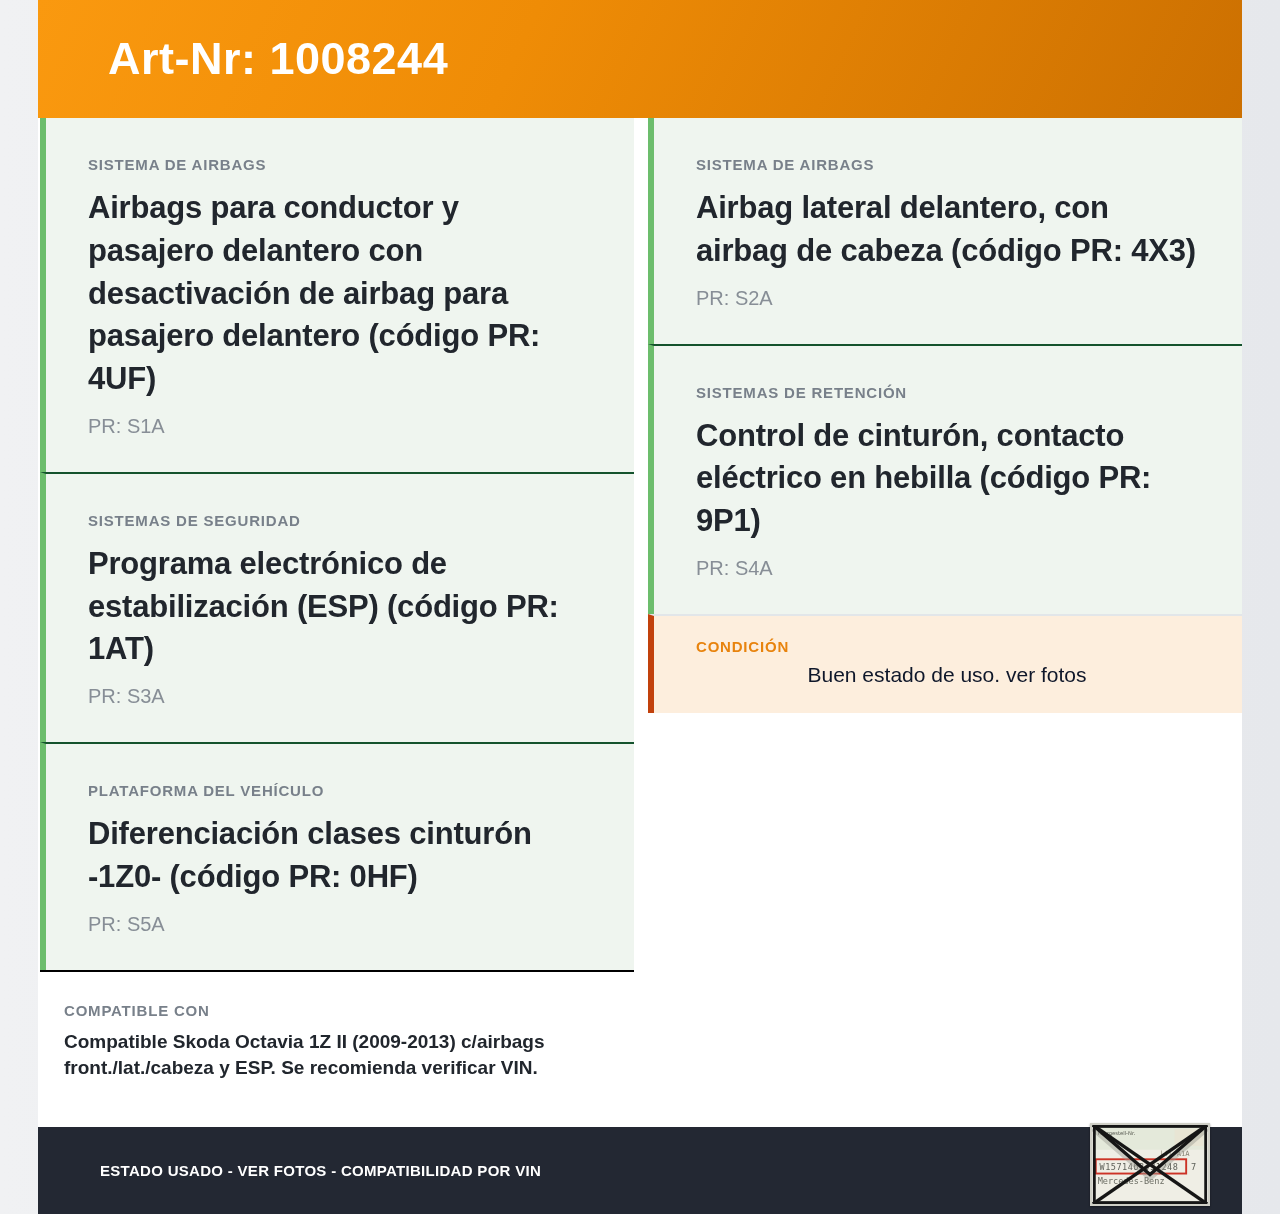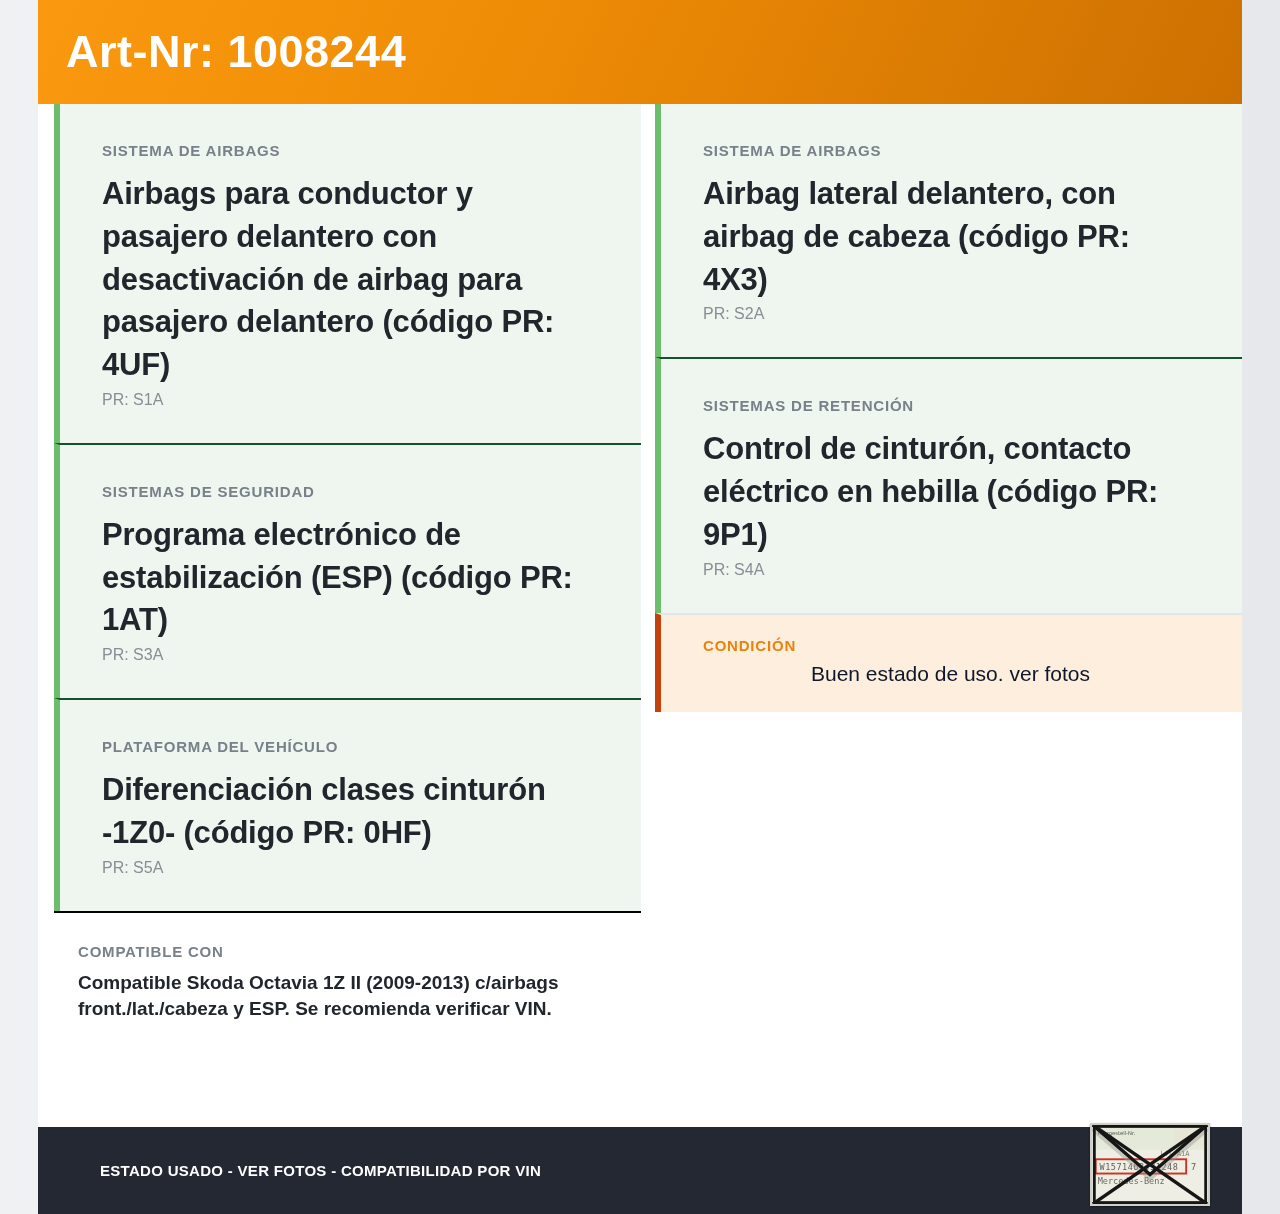--- a/index.html
+++ b/index.html
@@ -15,38 +15,38 @@
   .page {
     position: relative;
     width: 1204px;
     height: 1214px;
     margin-left: 38px;
     background: #ffffff;
     display: flex;
     flex-direction: column;
   }
   .header {
-    height: 104px;
+    height: 118px;
     background: linear-gradient(115deg, #fa990f 0%, #ef8c06 40%, #cc7001 100%);
     display: flex;
     align-items: center;
-    padding-left: 28px;
+    padding-left: 70px;
     flex: 0 0 auto;
   }
   .header h1 {
     color: #ffffff;
     font-size: 45px;
     font-weight: 800;
     letter-spacing: 0.5px;
   }
   .main {
     flex: 1 1 auto;
     display: flex;
     gap: 14px;
-    padding-left: 16px;
+    padding-left: 2px;
     background: #ffffff;
     overflow: hidden;
   }
   .col {
     flex: 1 1 0;
     display: flex;
     flex-direction: column;
     background: #ffffff;
   }
   .card {
@@ -64,22 +64,22 @@
     margin-bottom: 14px;
   }
   .card-title {
     font-size: 31px;
     font-weight: 700;
     color: #21262d;
     line-height: 1.38;
     letter-spacing: -0.2px;
   }
   .card-pr {
-    margin-top: 4px;
-    font-size: 16px;
+    margin-top: 14px;
+    font-size: 20px;
     color: #878e96;
   }
   .card-condition {
     background: #fdeedd;
     border-left: 6px solid #c2410c;
     border-top: 2px solid #e2e6e9;
     padding: 22px 44px 26px 42px;
   }
   .card-condition .card-label {
     color: #e8830d;

